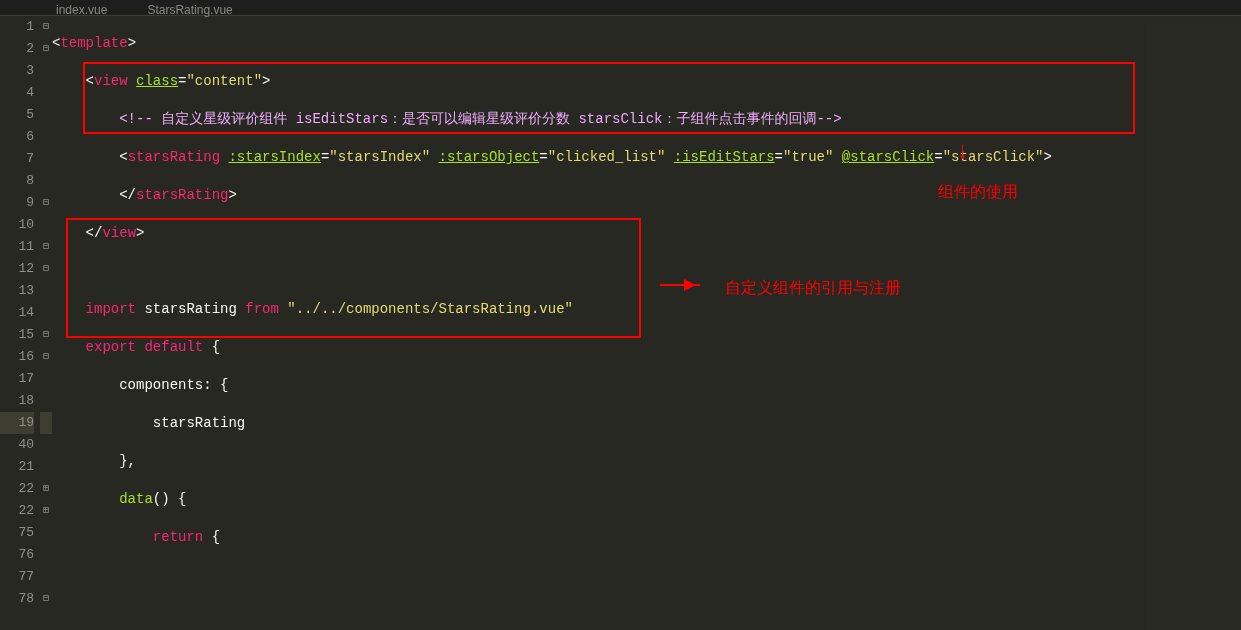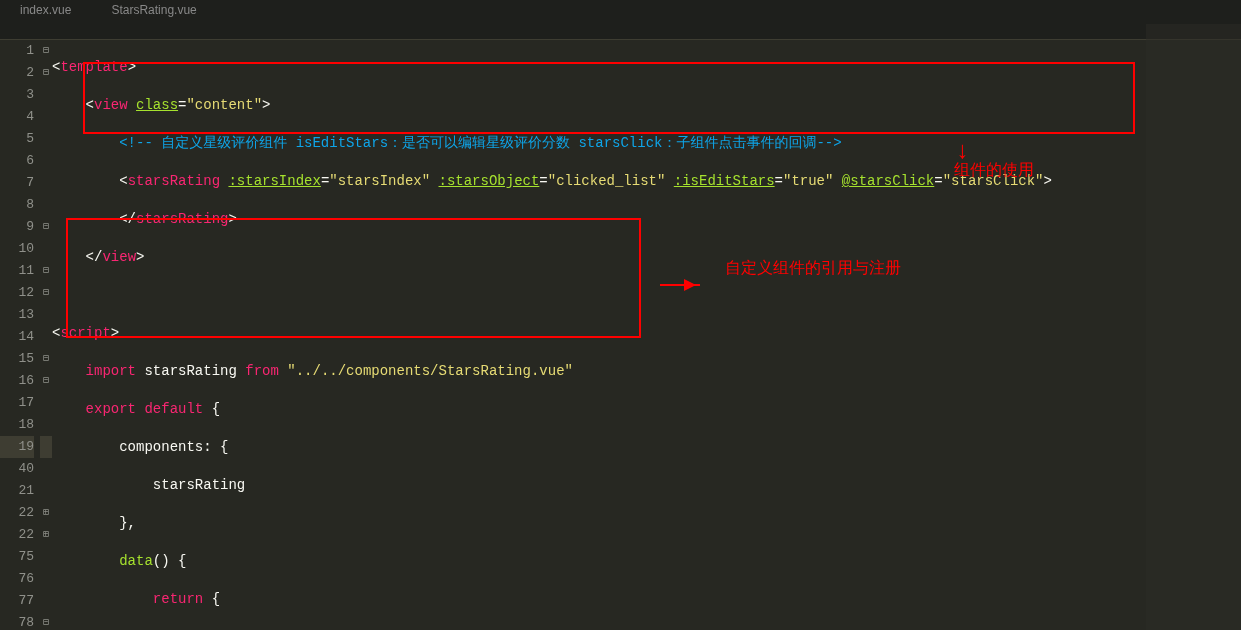--- a/index.html
+++ b/index.html
@@ -8,23 +8,24 @@
   font-family: Consolas, 'Courier New', monospace;
   font-size: 14px;
   color: #f8f8f2;
   width: 1241px;
   height: 630px;
   overflow: hidden;
   position: relative;
 }
 .tabs {
   display: flex;
-  height: 40px;
+  height: 16px;
   background: #1e1f1c;
   border-bottom: 1px solid #3e3d32;
+  padding-left: 36px;
 }
 .tab {
   padding: 3px 20px;
   font-size: 12px;
   color: #888;
   font-family: 'Segoe UI', Arial, sans-serif;
   cursor: pointer;
 }
 .tab.active {
   background: #272822;
@@ -64,21 +65,21 @@
 }
 .highlight-line {
   background: #3e3d32;
 }
 
 .p { color: #f8f8f2; }          
 .tag { color: #f92672; }        
 .attr { color: #a6e22e; text-decoration: underline; }       
 .str { color: #e6db74; }        
 .kw { color: #f92672; } 
-.cm { color: #0ea5e9; }        
+.cm { color: #f0abfc; }        
 .fn { color: #a6e22e; }         
 
 
 .redbox {
   position: absolute;
   border: 2px solid #ff0000;
   pointer-events: none;
 }
 .red-text {
   position: absolute;
@@ -190,21 +191,20 @@
     <div class="line">⊟</div>
   </div>
   <div class="code">
 <div class="line"><span class="p">&lt;</span><span class="tag">template</span><span class="p">&gt;</span></div>
 <div class="line">    <span class="p">&lt;</span><span class="tag">view</span><span> </span><span class="attr">class</span><span class="p">=</span><span class="str">"content"</span><span class="p">&gt;</span></div>
 <div class="line">        <span class="cm">&lt;!-- 自定义星级评价组件 isEditStars：是否可以编辑星级评价分数 starsClick：子组件点击事件的回调--&gt;</span></div>
 <div class="line">        <span class="p">&lt;</span><span class="tag">starsRating</span><span> </span><span class="attr">:starsIndex</span><span class="p">=</span><span class="str">"starsIndex"</span><span> </span><span class="attr">:starsObject</span><span class="p">=</span><span class="str">"clicked_list"</span><span> </span><span class="attr">:isEditStars</span><span class="p">=</span><span class="str">"true"</span><span> </span><span class="attr">@starsClick</span><span class="p">=</span><span class="str">"starsClick"</span><span class="p">&gt;</span></div>
 <div class="line">        <span class="p">&lt;/</span><span class="tag">starsRating</span><span class="p">&gt;</span></div>
 <div class="line">    <span class="p">&lt;/</span><span class="tag">view</span><span class="p">&gt;</span></div>
 <div class="line"></div>
-<div class="line"><span class="p">&lt;</span><span class="tag">script</span><span class="p">&gt;</span></div>
 <div class="line">    <span class="kw">import</span><span> </span><span class="p">starsRating</span><span> </span><span class="kw">from</span><span> </span><span class="str">"../../components/StarsRating.vue"</span></div>
 <div class="line">    <span class="kw">export</span><span> </span><span class="kw">default</span><span> </span><span class="p">{</span></div>
 <div class="line">        <span class="p">components</span><span class="p">:</span><span> </span><span class="p">{</span></div>
 <div class="line">            <span class="p">starsRating</span></div>
 <div class="line">        <span class="p">},</span></div>
 <div class="line">        <span class="fn">data</span><span class="p">()</span><span> </span><span class="p">{</span></div>
 <div class="line">            <span class="kw">return</span><span> </span><span class="p">{</span></div>
 
 
 
@@ -214,21 +214,21 @@
 
 
 
 
 
   </div>
 </div>
 
 <div class="redbox" style="left:83px; top:62px; width:1052px; height:72px;"></div>
 <div class="red-arrow" style="left:955px; top:138px;">↓</div>
-<div class="red-text" style="left:938px; top:160px;margin-left:16px;">组件的使用</div>
+<div class="red-text" style="left:938px; top:182px;">组件的使用</div>
 
 <div class="redbox" style="left:66px; top:218px; width:575px; height:120px;"></div>
 <div class="arrow-h" style="left:660px; top:284px;">
     <div class="arrow-h-line"></div>
   </div>
-<div class="red-text" style="left:725px; top:258px;">自定义组件的引用与注册</div>
+<div class="red-text" style="left:725px; top:278px;">自定义组件的引用与注册</div>
 
 <div class="minimap"></div>
 
 </body></html>

